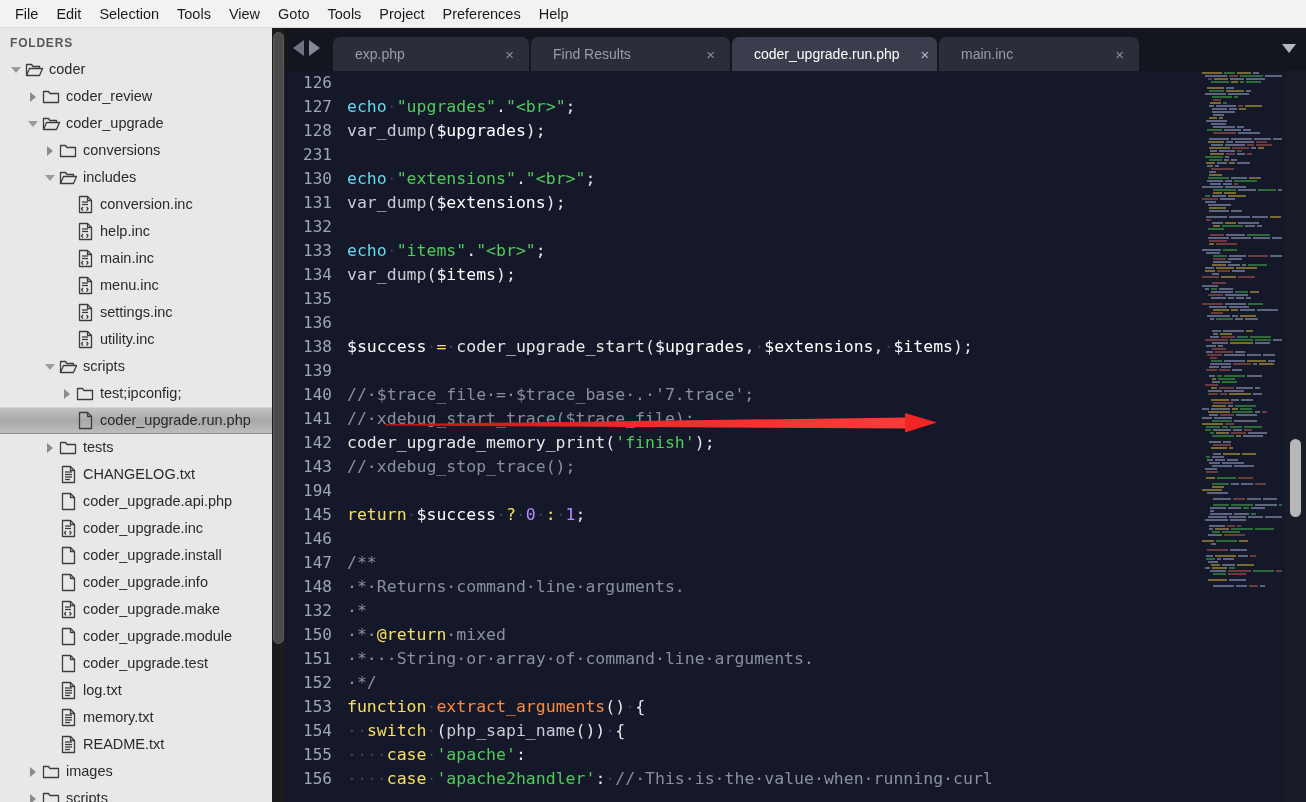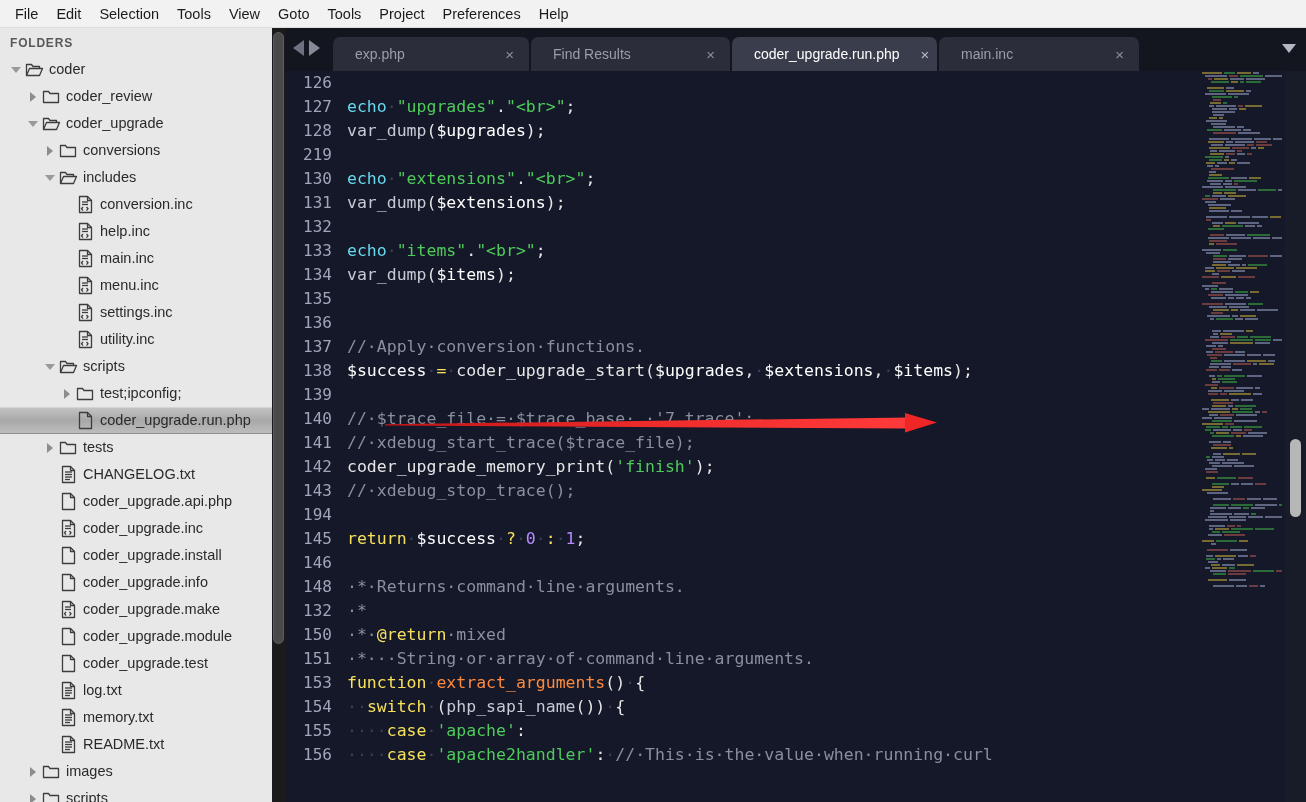--- a/index.html
+++ b/index.html
@@ -699,42 +699,43 @@
           </div>
         </div>
       <div id="tab-overflow"></div>
     </div>
 
     <div id="codearea">
       <div id="code-scroll">
           <div class="cline"><span class="lno">126</span><span class="ctext"></span></div>
           <div class="cline"><span class="lno">127</span><span class="ctext"><span class="kw2">echo</span><span class="ws">·</span><span class="str">"upgrades"</span><span class="ctext">.</span><span class="str">"&lt;br&gt;"</span><span class="ctext">;</span></span></div>
           <div class="cline"><span class="lno">128</span><span class="ctext"><span class="fn">var_dump</span><span class="ctext">(</span><span class="var">$upgrades</span><span class="ctext">);</span></span></div>
-          <div class="cline"><span class="lno">219</span><span class="ctext"></span></div>
+          <div class="cline"><span class="lno">231</span><span class="ctext"></span></div>
           <div class="cline"><span class="lno">130</span><span class="ctext"><span class="kw2">echo</span><span class="ws">·</span><span class="str">"extensions"</span><span class="ctext">.</span><span class="str">"&lt;br&gt;"</span><span class="ctext">;</span></span></div>
           <div class="cline"><span class="lno">131</span><span class="ctext"><span class="fn">var_dump</span><span class="ctext">(</span><span class="var">$extensions</span><span class="ctext">);</span></span></div>
           <div class="cline"><span class="lno">132</span><span class="ctext"></span></div>
           <div class="cline"><span class="lno">133</span><span class="ctext"><span class="kw2">echo</span><span class="ws">·</span><span class="str">"items"</span><span class="ctext">.</span><span class="str">"&lt;br&gt;"</span><span class="ctext">;</span></span></div>
           <div class="cline"><span class="lno">134</span><span class="ctext"><span class="fn">var_dump</span><span class="ctext">(</span><span class="var">$items</span><span class="ctext">);</span></span></div>
           <div class="cline"><span class="lno">135</span><span class="ctext"></span></div>
           <div class="cline"><span class="lno">136</span><span class="ctext"></span></div>
-          <div class="cline"><span class="lno">137</span><span class="ctext"><span class="cmt">//·Apply·conversion·functions.</span></span></div>
           <div class="cline"><span class="lno">138</span><span class="ctext"><span class="var">$success</span><span class="ws">·</span><span class="op">=</span><span class="ws">·</span><span class="ctext">coder_upgrade_start</span><span class="ctext">(</span><span class="var">$upgrades</span><span class="ctext">,</span><span class="ws">·</span><span class="var">$extensions</span><span class="ctext">,</span><span class="ws">·</span><span class="var">$items</span><span class="ctext">);</span></span></div>
           <div class="cline"><span class="lno">139</span><span class="ctext"></span></div>
           <div class="cline"><span class="lno">140</span><span class="ctext"><span class="cmt">//·$trace_file·=·$trace_base·.·'7.trace';</span></span></div>
           <div class="cline"><span class="lno">141</span><span class="ctext"><span class="cmt">//·xdebug_start_trace($trace_file);</span></span></div>
           <div class="cline"><span class="lno">142</span><span class="ctext"><span class="ctext">coder_upgrade_memory_print</span><span class="ctext">(</span><span class="str">'finish'</span><span class="ctext">);</span></span></div>
           <div class="cline"><span class="lno">143</span><span class="ctext"><span class="cmt">//·xdebug_stop_trace();</span></span></div>
           <div class="cline"><span class="lno">194</span><span class="ctext"></span></div>
           <div class="cline"><span class="lno">145</span><span class="ctext"><span class="kw">return</span><span class="ws">·</span><span class="var">$success</span><span class="ws">·</span><span class="op">?</span><span class="ws">·</span><span class="num">0</span><span class="ws">·</span><span class="op">:</span><span class="ws">·</span><span class="num">1</span><span class="ctext">;</span></span></div>
           <div class="cline"><span class="lno">146</span><span class="ctext"></span></div>
+          <div class="cline"><span class="lno">147</span><span class="ctext"><span class="cmt">/**</span></span></div>
           <div class="cline"><span class="lno">148</span><span class="ctext"><span class="cmt">·*·Returns·command·line·arguments.</span></span></div>
           <div class="cline"><span class="lno">132</span><span class="ctext"><span class="cmt">·*</span></span></div>
           <div class="cline"><span class="lno">150</span><span class="ctext"><span class="cmt">·*·</span><span class="doc">@return</span><span class="cmt">·mixed</span></span></div>
           <div class="cline"><span class="lno">151</span><span class="ctext"><span class="cmt">·*···String·or·array·of·command·line·arguments.</span></span></div>
+          <div class="cline"><span class="lno">152</span><span class="ctext"><span class="cmt">·*/</span></span></div>
           <div class="cline"><span class="lno">153</span><span class="ctext"><span class="kw">function</span><span class="ws">·</span><span class="fn2">extract_arguments</span><span class="ctext">()</span><span class="ws">·</span><span class="ctext">{</span></span></div>
           <div class="cline"><span class="lno">154</span><span class="ctext"><span class="ws">··</span><span class="kw">switch</span><span class="ws">·</span><span class="ctext">(</span><span class="fn">php_sapi_name</span><span class="ctext">())</span><span class="ws">·</span><span class="ctext">{</span></span></div>
           <div class="cline"><span class="lno">155</span><span class="ctext"><span class="ws">····</span><span class="kw">case</span><span class="ws">·</span><span class="str">'apache'</span><span class="ctext">:</span></span></div>
           <div class="cline"><span class="lno">156</span><span class="ctext"><span class="ws">····</span><span class="kw">case</span><span class="ws">·</span><span class="str">'apache2handler'</span><span class="ctext">:</span><span class="ws">·</span><span class="cmt">//·This·is·the·value·when·running·curl</span></span></div>
         </div>
 
       <div id="arrow-annotation">
         <svg width="560" height="22" viewBox="0 0 560 22">
           <defs>
             <linearGradient id="arrowgrad" x1="0" y1="0" x2="1" y2="0">

